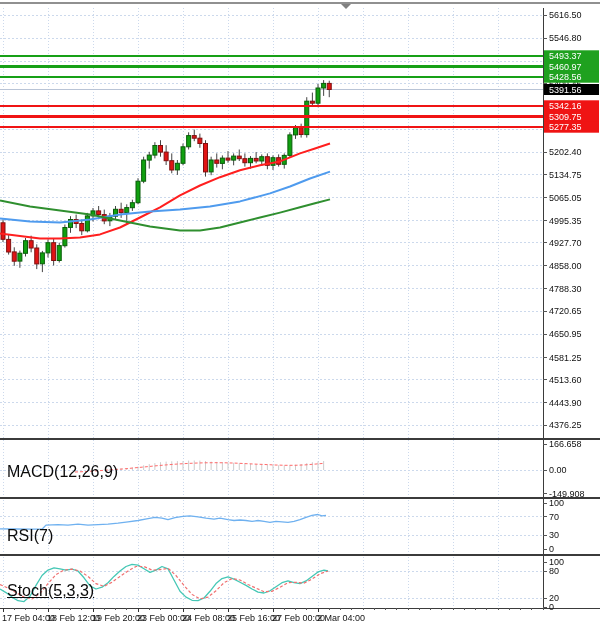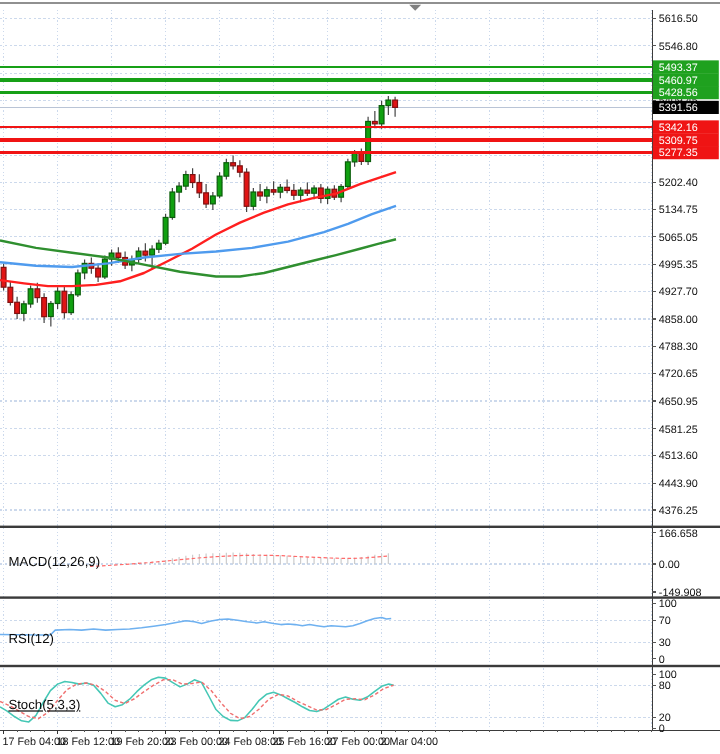--- a/index.html
+++ b/index.html
@@ -1,18 +1,18 @@
 <!DOCTYPE html>
 <html><head>
 <meta charset="utf-8">
 <style>
   html,body{margin:0;padding:0;background:#ffffff;width:600px;height:628px;overflow:hidden;}
   #app{position:relative;width:600px;height:476px;font-family:"Liberation Sans",sans-serif;background:#fff;}
   #chart-svg{position:absolute;left:0;top:0;}
-  .ind-label{position:absolute;left:7px;color:#0a0a0a;font-size:11px;letter-spacing:0px;white-space:nowrap;}
+  .ind-label{position:absolute;left:7px;color:#0a0a0a;font-size:16px;letter-spacing:0px;white-space:nowrap;}
   #macd-label{top:463px;}
   #rsi-label{top:527px;}
   #stoch-label{top:582px;text-decoration:underline;}
   .axis-hotzone{position:absolute;background:transparent;}
   #price-axis{left:544px;top:8px;width:56px;height:600px;}
   #time-axis{left:0px;top:608px;width:600px;height:20px;}
 </style>
 </head>
 <body>
 
@@ -364,18 +364,18 @@
       <text x="182" y="621" fill="#111111" font-size="9px" font-family="&quot;Liberation Sans&quot;,sans-serif">24 Feb 08:00</text>
       <line x1="228" y1="608" x2="228" y2="612" stroke="#333" stroke-width="1" shape-rendering="crispEdges"></line>
       <text x="227" y="621" fill="#111111" font-size="9px" font-family="&quot;Liberation Sans&quot;,sans-serif">25 Feb 16:00</text>
       <line x1="273" y1="608" x2="273" y2="612" stroke="#333" stroke-width="1" shape-rendering="crispEdges"></line>
       <text x="272" y="621" fill="#111111" font-size="9px" font-family="&quot;Liberation Sans&quot;,sans-serif">27 Feb 00:00</text>
       <line x1="318" y1="608" x2="318" y2="612" stroke="#333" stroke-width="1" shape-rendering="crispEdges"></line>
       <text x="317" y="621" fill="#111111" font-size="9px" font-family="&quot;Liberation Sans&quot;,sans-serif">2 Mar 04:00</text>
     </svg>
 
   <div class="ind-label" id="macd-label">MACD(12,26,9)</div>
-  <div class="ind-label" id="rsi-label">RSI(12)</div>
+  <div class="ind-label" id="rsi-label">RSI(7)</div>
   <div class="ind-label" id="stoch-label">Stoch(5,3,3)</div>
 
   <div class="axis-hotzone" id="price-axis"></div>
   <div class="axis-hotzone" id="time-axis"></div>
 </div>
 
 </body></html>

